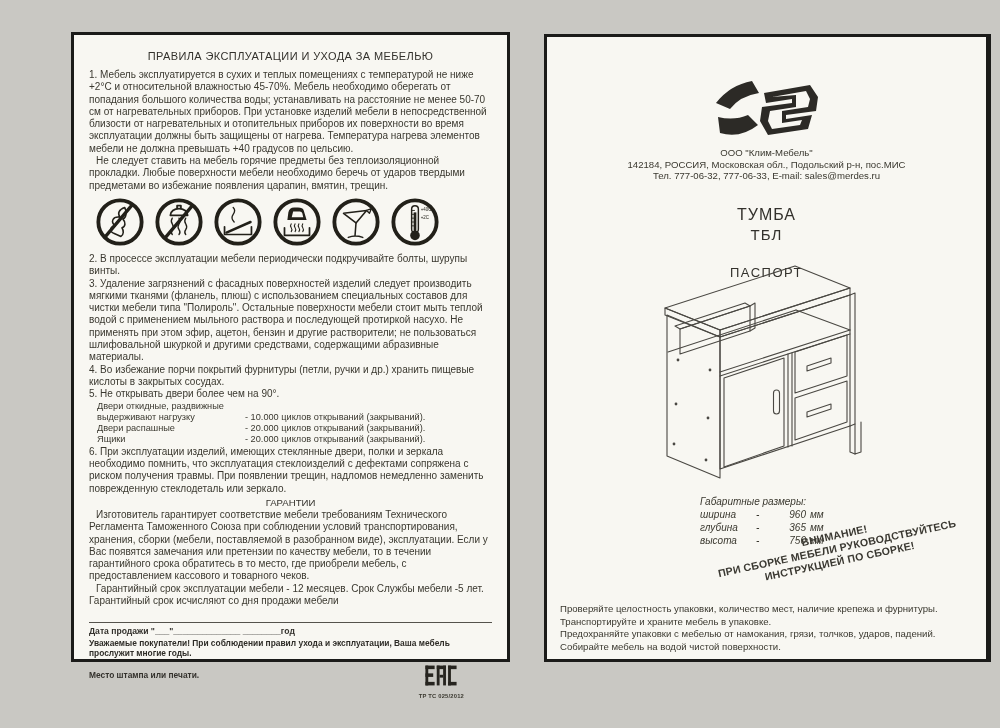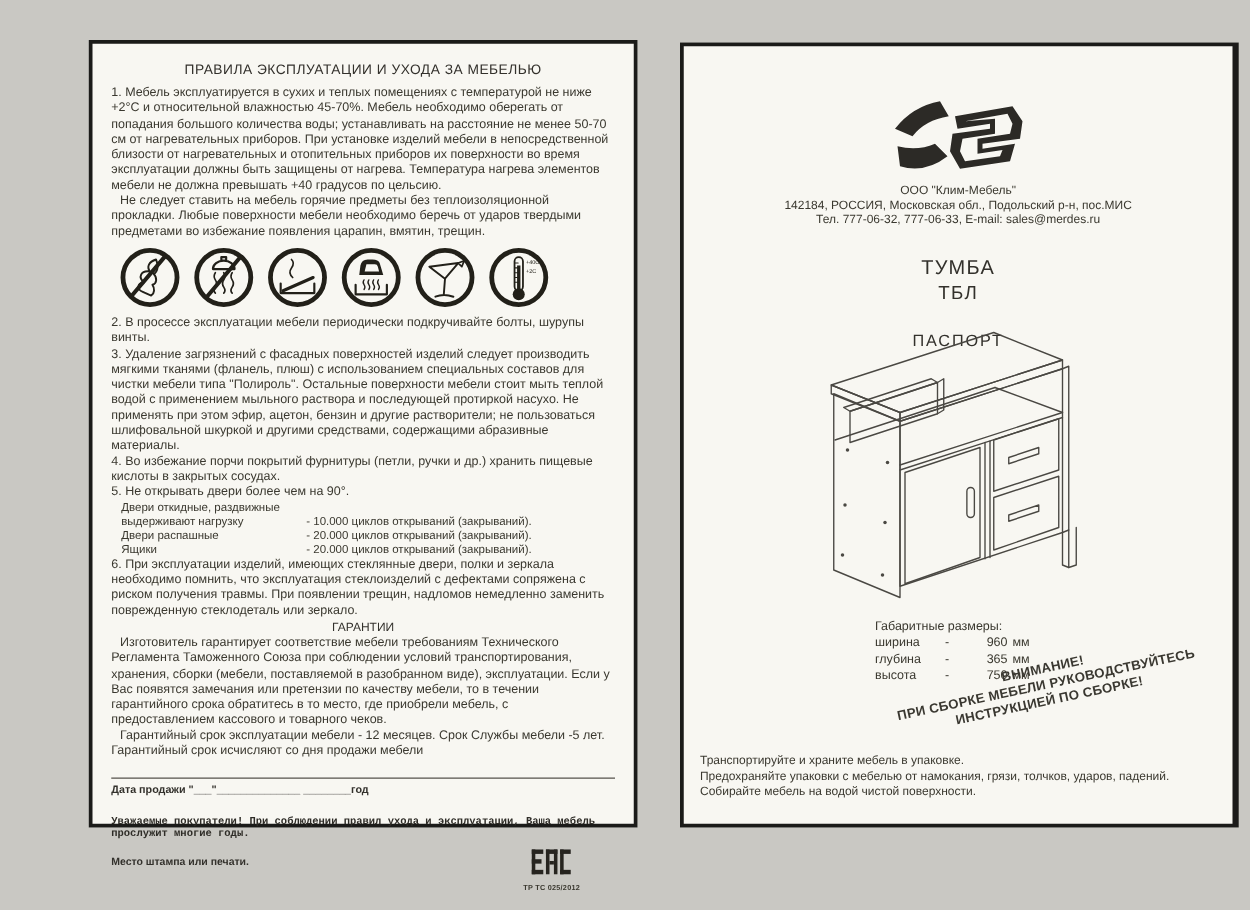--- a/index.html
+++ b/index.html
@@ -20,34 +20,34 @@
   .icons-row{display:flex;gap:9px;margin:5px 0 6px 6px;}
   .picto{width:50px;height:50px;flex:0 0 auto;}
   .doors{font-size:9.2px;line-height:1.23;color:#3a382f;margin-left:8px;}
   .doors .dr{display:grid;grid-template-columns:148px auto;}
   .gar-head{font-size:9.6px;text-align:center;margin:2px 0 1px 0;color:#33312c;}
   .org-row{display:flex;align-items:flex-end;margin-top:4px;}
   .org-label{font-size:8px;font-weight:bold;color:#33312c;white-space:nowrap;}
   .fill-line{flex:1;border-bottom:1px solid #55534c;height:9px;margin-left:2px;}
   .rule-line{border-bottom:1px solid #55534c;height:15px;margin-bottom:3px;}
   .date-line{font-size:8.6px;font-weight:bold;color:#33312c;margin-top:3px;}
-  .note-bold{font-size:8.4px;font-weight:bold;color:#2e2c27;margin-top:16px;font-family:Liberation Mono, monospace;}
+  .note-bold{font-size:8.4px;font-weight:bold;color:#2e2c27;margin-top:2px;}
   .bottom-row{display:flex;justify-content:space-between;align-items:flex-start;margin-top:12px;padding-right:28px;}
   .stamp-label{font-size:8.4px;font-weight:bold;color:#33312c;}
   .eac-box{text-align:center;margin-top:-6px;}
   .eac-reg{font-size:5.8px;font-weight:bold;color:#3a382f;margin-top:2px;letter-spacing:.2px;}
   
   .rp-center{text-align:center;}
   .logo-wrap{margin:36px auto 2px auto;width:130px;height:72px;}
   .company{font-size:9.6px;line-height:1.22;color:#3a382f;}
   .product-name{font-size:16px;letter-spacing:1px;color:#33312c;margin-top:24px;}
   .product-model{font-size:15px;letter-spacing:1px;color:#33312c;margin-top:2px;}
   .doc-type{font-size:13px;letter-spacing:1.5px;color:#33312c;margin-top:22px;}
   .cabinet-wrap{position:absolute;left:85px;top:225px;width:332px;height:238px;}
-  .dims{position:absolute;left:153px;top:458px;font-size:10px;line-height:1.3;color:#3a382f;}
+  .dims{position:absolute;left:153px;top:458px;font-size:10px;line-height:1.3;color:#3a382f;font-style:italic;}
   .dims .dim-row{display:grid;grid-template-columns:56px 16px 38px 24px;}
   .dims .dv{text-align:right;padding-right:4px;}
   .warn-stamp{
     position:absolute;left:130px;top:492px;width:320px;text-align:center;
     transform:rotate(-12deg);font-weight:bold;font-size:10.6px;line-height:1.22;
     color:#3a3831;letter-spacing:.2px;
   }
   .rp-footer{position:absolute;left:13px;top:566px;right:12px;font-size:9.6px;line-height:1.32;color:#3a382f;}
   svg .ln{fill:none;stroke:#4a4843;stroke-width:1.1;stroke-linejoin:round;stroke-linecap:round;}
   svg .ik{fill:none;stroke:#222019;stroke-linejoin:round;stroke-linecap:round;}
@@ -248,17 +248,18 @@
     </div>
   </div>
 
   <div class="warn-stamp">
     <div>ВНИМАНИЕ!</div>
     <div>ПРИ СБОРКЕ МЕБЕЛИ РУКОВОДСТВУЙТЕСЬ</div>
     <div>ИНСТРУКЦИЕЙ ПО СБОРКЕ!</div>
   </div>
 
   <div class="rp-footer">
+    <div>Проверяйте целостность упаковки, количество мест, наличие крепежа и фурнитуры.</div>
     <div>Транспортируйте и храните мебель в упаковке.</div>
     <div>Предохраняйте упаковки с мебелью от намокания, грязи, толчков, ударов, падений.</div>
     <div>Собирайте мебель на водой чистой поверхности.</div>
   </div>
 </div>
 
 </body></html>

